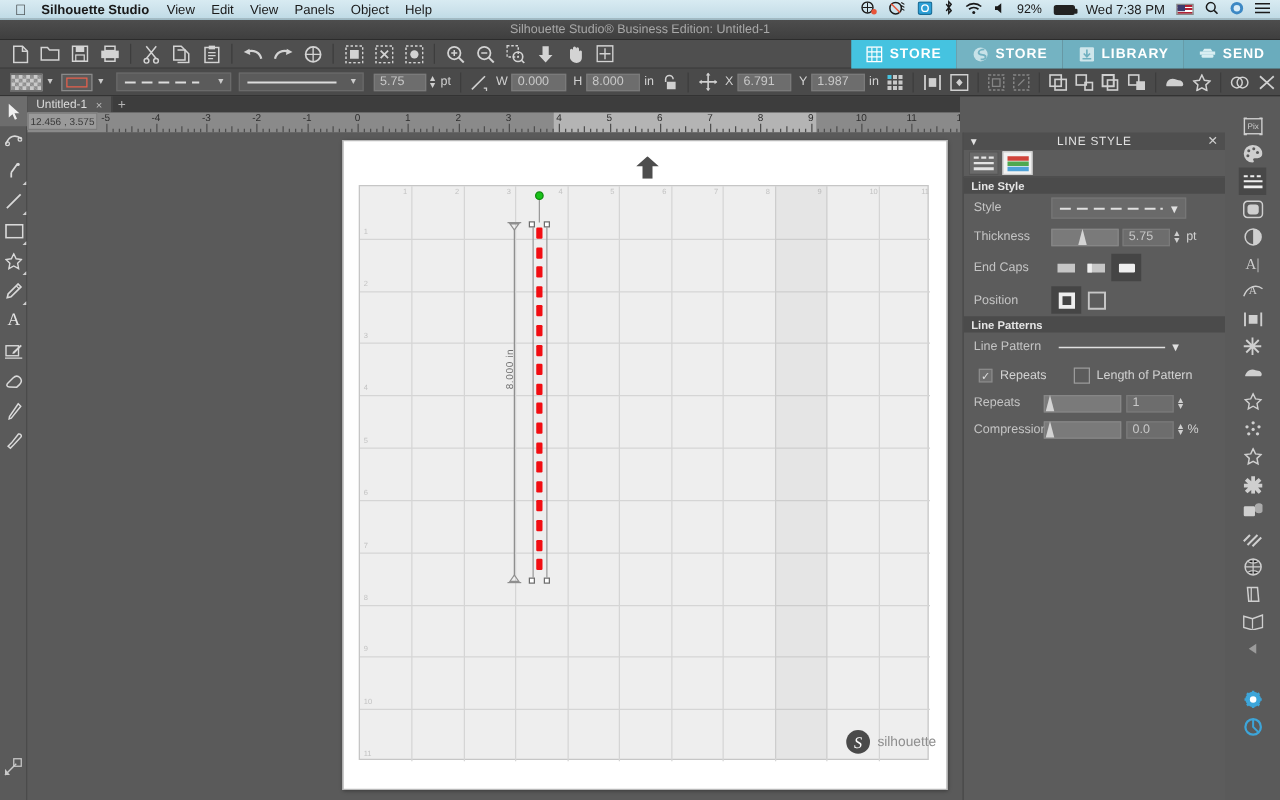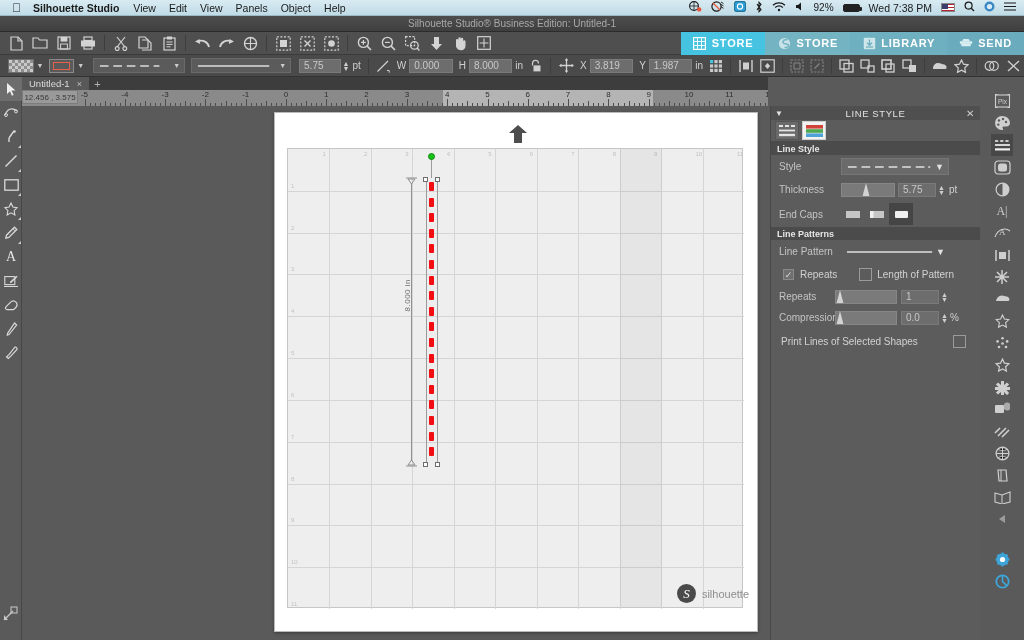--- a/index.html
+++ b/index.html
@@ -515,21 +515,21 @@
     </span>
     <div class="tb-sep"></div>
 
     <span class="lbl" style="display:flex;margin-left:4px">
       <svg width="15" height="15" viewBox="0 0 15 15">
           <path d="M7.5 1v13M1 7.5h13" stroke="#d0d0d0" stroke-width="1.3"></path>
           <path d="M7.5 0l1.8 2.4H5.7zM7.5 15l1.8-2.4H5.7zM0 7.5l2.4-1.8v3.6zM15 7.5l-2.4-1.8v3.6z" fill="#d0d0d0"></path>
         </svg>
     </span>
     <span class="lbl">X</span>
-    <div class="numfield" style="width:44px">3.819</div>
+    <div class="numfield" style="width:44px">6.791</div>
     <span class="lbl" style="margin-left:6px">Y</span>
     <div class="numfield" style="width:44px">1.987</div>
     <span class="lbl">in</span>
     <span class="lbl" style="display:flex">
       <svg width="14" height="14" viewBox="0 0 14 14">
           <rect x="1" y="1" width="3.2" height="3.2" fill="#45c3e0"></rect>
           <rect x="5.4" y="1" width="3.2" height="3.2" fill="#c9c9c9"></rect>
           <rect x="9.8" y="1" width="3.2" height="3.2" fill="#c9c9c9"></rect>
           <rect x="1" y="5.4" width="3.2" height="3.2" fill="#c9c9c9"></rect>
           <rect x="5.4" y="5.4" width="3.2" height="3.2" fill="#c9c9c9"></rect>
@@ -1036,20 +1036,34 @@
           </svg>
       </div>
       <div class="sqbtn on" style="width:24px;height:22px">
         <svg width="16" height="9" viewBox="0 0 16 9">
             <rect x="2" y="1" width="13" height="7" rx="1" fill="#efefef"></rect>
             <path d="M2 1a3.5 3.5 0 0 0 0 7z" fill="#454545"></path>
           </svg>
       </div>
     </div>
 
+    <div class="row" style="height:26px">
+      <span class="rl">Position</span>
+      <div class="sqbtn on" style="width:24px;height:22px">
+        <svg width="15" height="15" viewBox="0 0 15 15">
+            <rect x="1" y="1" width="13" height="13" fill="#efefef"></rect>
+            <rect x="4" y="4" width="7" height="7" fill="#454545"></rect>
+          </svg>
+      </div>
+      <div class="sqbtn" style="width:24px;height:22px">
+        <svg width="15" height="15" viewBox="0 0 15 15">
+            <rect x="1" y="1" width="13" height="13" fill="none" stroke="#c6c6c6" stroke-width="1.6"></rect>
+          </svg>
+      </div>
+    </div>
 
     <div class="sect-hdr">Line Patterns</div>
 
     <div class="row">
       <span class="rl">Line Pattern</span>
       <div class="dropdown" style="width:108px;background:transparent;border:none">
         <svg width="92" height="8" viewBox="0 0 92 8">
             <path d="M2 4h86" stroke="#e0e0e0" stroke-width="1.4"></path>
           </svg>
         <span style="font-size:9px;color:#e0e0e0">▼</span>
@@ -1087,24 +1101,20 @@
           <svg width="8" height="14" viewBox="0 0 8 14">
               <path d="M4 0L7.4 13H.6z" fill="#d3d3d3"></path>
             </svg>
         </span>
       </div>
       <div class="numfield" style="width:33px;margin-left:4px">0.0</div>
       <span class="spin">▲<br>▼</span>
       <span class="lbl" style="margin-left:2px">%</span>
     </div>
 
-    <div class="row" style="height:26px;padding-left:10px">
-      <span style="flex:1">Print Lines of Selected Shapes</span>
-      <span class="chk big" style="margin-right:14px"></span>
-    </div>
   </div>
 
   <div class="rrail">
     <div class="rtool">
       <svg width="17" height="16" viewBox="0 0 17 16">
           <rect x="1.5" y="2" width="14" height="12" fill="none" stroke="#cfcfcf" stroke-width="1.1"></rect>
           <text x="8.5" y="10.5" font-size="6.5" fill="#cfcfcf" text-anchor="middle" font-family="Liberation Sans">Pix</text>
           <path d="M1 1.5h2.5M13.5 1.5H16M1 14.5h2.5M13.5 14.5H16" stroke="#cfcfcf" stroke-width="1.2"></path>
         </svg>
     </div>

